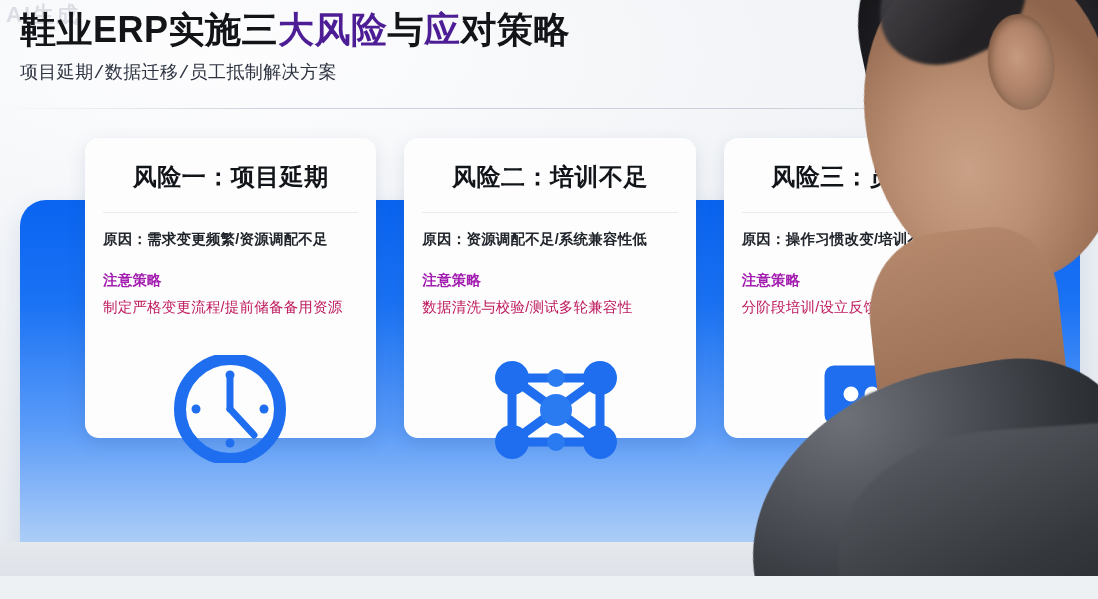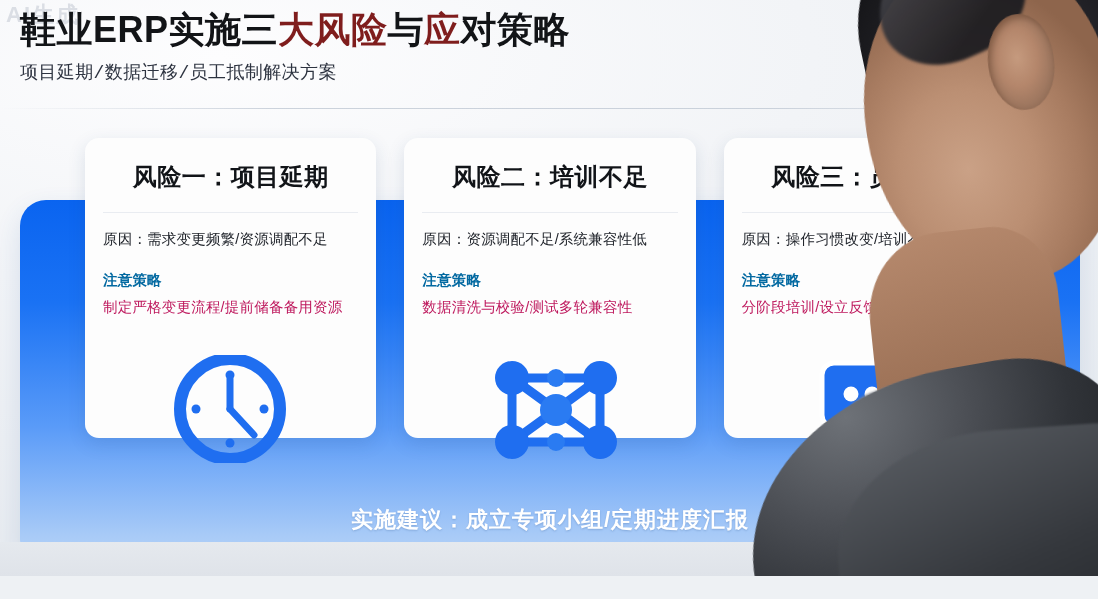--- a/index.html
+++ b/index.html
@@ -28,21 +28,21 @@
     font-size:22px;letter-spacing:2px;color:rgba(150,160,175,.30);
     font-weight:700;user-select:none;
   }
 
   
   .headline{position:absolute;left:20px;top:8px;width:720px;}
   .title{
     font-size:36px;font-weight:900;color:#121417;letter-spacing:.5px;
     line-height:44px;white-space:nowrap;
   }
-  .title .hl{color:#7f1d1d;}
+  .title .hl{color:#4c1d95;}
   .subtitle{
     margin-top:8px;font-size:18px;color:#2d3340;letter-spacing:.4px;
     line-height:26px;white-space:nowrap;font-family:Liberation Mono, monospace;
   }
 
   
   .bluepanel{
     position:absolute;left:20px;top:200px;width:1060px;height:366px;
     border-radius:26px;
     background:linear-gradient(180deg,#0a64f0 0%,#1a72f4 28%,#5a9bf8 62%,#a9cbf7 92%,#b7d3f8 100%);
@@ -57,22 +57,22 @@
     position:relative;overflow:hidden;
     display:flex;flex-direction:column;
   }
   .card-head{
     height:70px;display:flex;align-items:center;justify-content:center;
     font-size:24px;font-weight:900;color:#111418;letter-spacing:.5px;
     padding-top:4px;
   }
   .card-divider{height:1px;margin:0 18px;background:#e9ecf1;}
   .card-body{padding:16px 18px 0 18px;flex:1;}
-  .reason{font-size:14.5px;color:#20242b;line-height:20px;letter-spacing:.2px;white-space:nowrap;}
-  .strat-label{margin-top:22px;font-size:14.5px;font-weight:800;color:#0369a1;letter-spacing:.2px;}
+  .reason{font-size:14.5px;color:#20242b;line-height:20px;letter-spacing:.2px;white-space:nowrap;font-weight:bold;}
+  .strat-label{margin-top:22px;font-size:14.5px;font-weight:800;color:#a21caf;letter-spacing:.2px;}
   .strat-text{margin-top:7px;font-size:14.5px;color:#be185d;line-height:20px;letter-spacing:.2px;white-space:nowrap;}
   .icon-abs{position:absolute;z-index:6;}
   .ic1{left:170px;top:355px;}
   .ic2{left:492px;top:358px;}
   .ic3{left:818px;top:355px;}
 
   
   .banner{
     position:absolute;left:20px;top:498px;width:1060px;height:44px;
     display:flex;align-items:center;justify-content:center;
@@ -160,21 +160,20 @@
 
   <div class="headline">
     <div class="title">
       <span>鞋业ERP实施三</span><span class="hl">大风险</span><span>与</span><span class="hl">应</span><span>对策略</span>
     </div>
     <div class="subtitle">项目延期/数据迁移/员工抵制解决方案</div>
   </div>
 
   <div class="bluepanel"></div>
 
-  <div class="banner">实施建议：成立专项小组/定期进度汇报</div>
 
   <div class="cards">
 
     <div class="card">
       <div class="card-head">风险一：项目延期</div>
       <div class="card-divider"></div>
       <div class="card-body">
         <div class="reason">原因：需求变更频繁/资源调配不足</div>
         <div class="strat-label">注意策略</div>
         <div class="strat-text">制定严格变更流程/提前储备备用资源</div>

